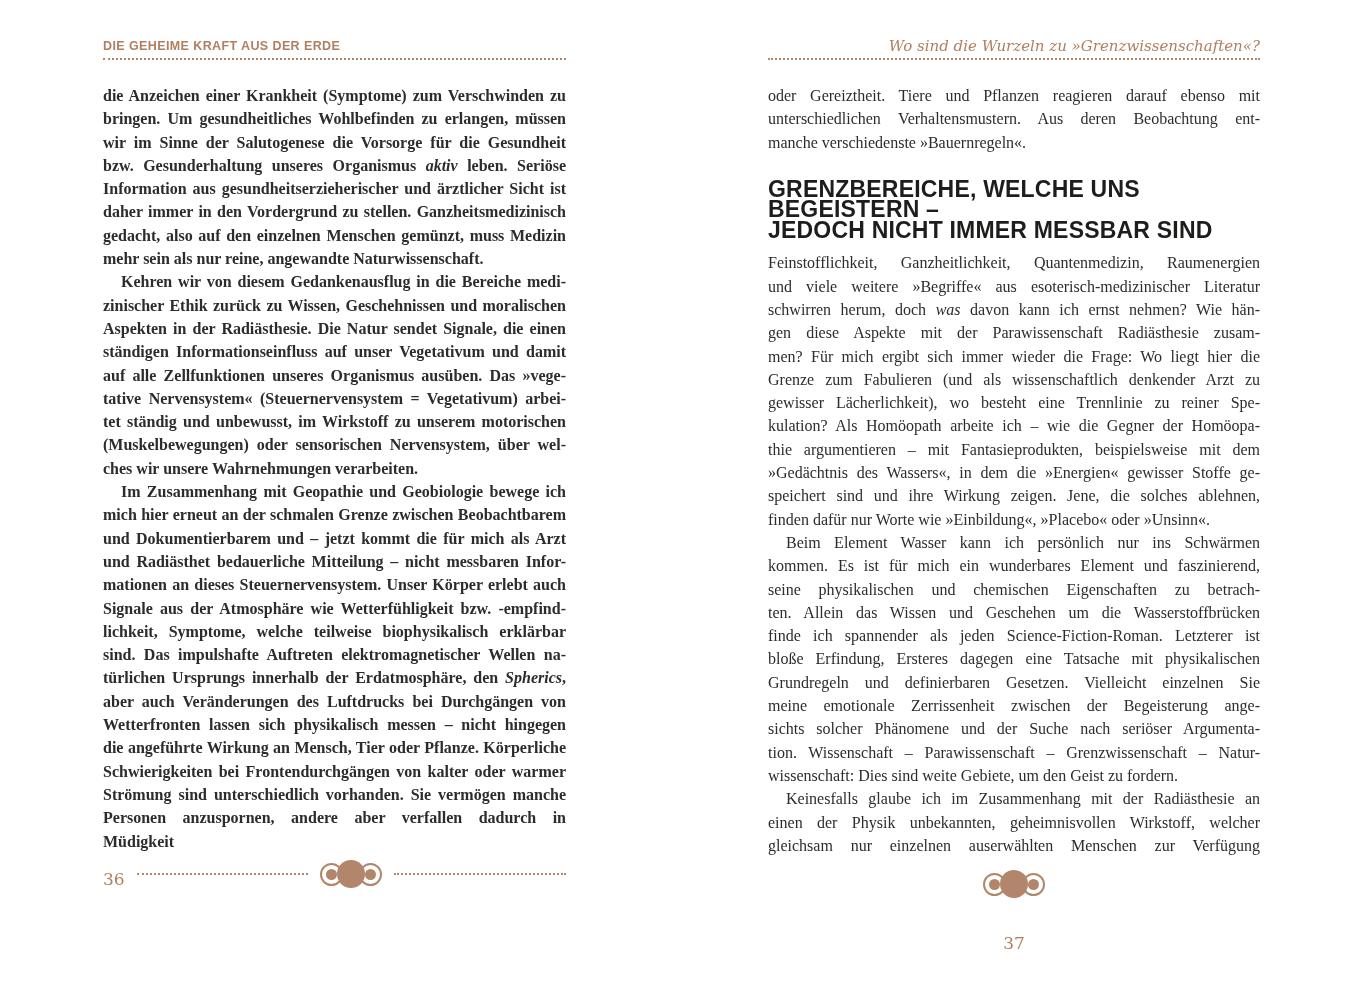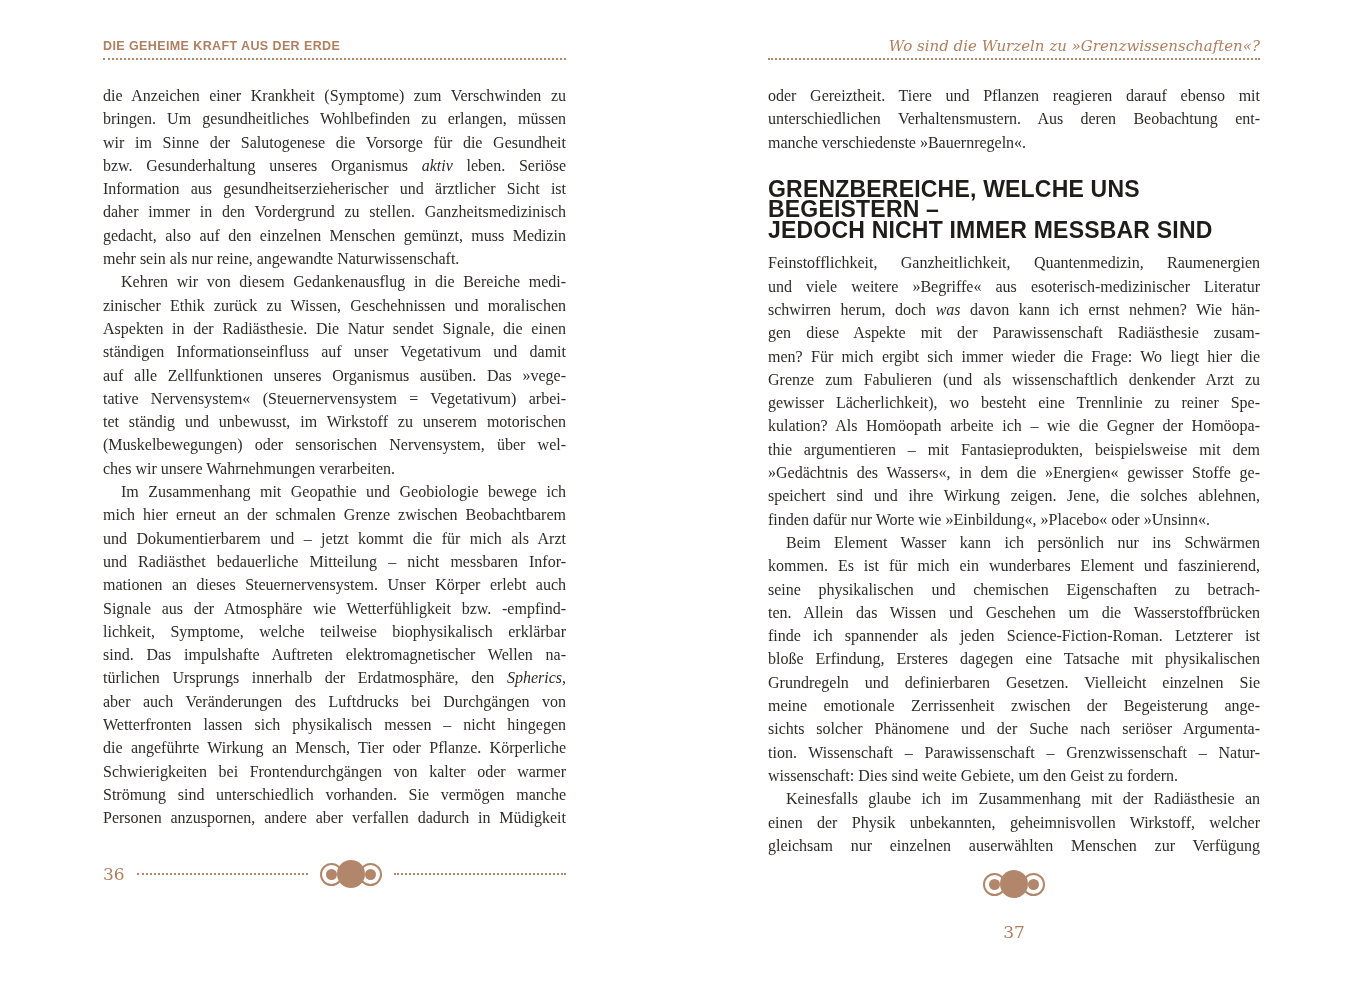--- a/index.html
+++ b/index.html
@@ -36,21 +36,21 @@
     font-style:italic;font-size:15px;
     color:var(--accent-head);
     position:absolute;right:0;bottom:3px;
   }
   
   .body-col{
     position:absolute;top:84px;
     font-size:16px;line-height:23.3px;
     color:var(--body-text);
   }
-  #left-body{left:103px;width:463px;}
+  #left-body{left:103px;width:463px;font-weight:bold;}
   #right-body{left:768px;width:492px;}
   .paragraph{margin:0;}
   .text-line{
     text-align:justify;
     text-align-last:justify;
     white-space:normal;
   }
   .text-line.endpara{text-align-last:left;}
   .paragraph.indent .text-line:first-child{text-indent:18px;}
   .text-line em{font-style:italic;}
@@ -64,21 +64,21 @@
   .foot-row{
     position:absolute;top:856px;height:36px;
     display:flex;align-items:center;gap:12px;
     color:var(--accent);
   }
   #left-foot{left:103px;width:463px;}
   #right-foot{left:768px;width:492px;flex-direction:column;}
   .rule{flex:1;height:0;border-bottom:2px dotted var(--accent);}
   .page-number{
     font-family:"DejaVu Serif",serif;font-size:17px;
-    color:var(--accent-head);line-height:1;
+    color:var(--accent-head);line-height:1;margin-top:11px;
   }
   .ornament{display:flex;align-items:center;}
   .orn-ring{
     width:23px;height:23px;border:2.5px solid var(--accent);
     border-radius:50%;
     display:flex;align-items:center;justify-content:center;
     position:relative;z-index:1;background:var(--bg);
   }
   .orn-dot{width:11px;height:11px;border-radius:50%;background:var(--accent);}
   .orn-mid{

